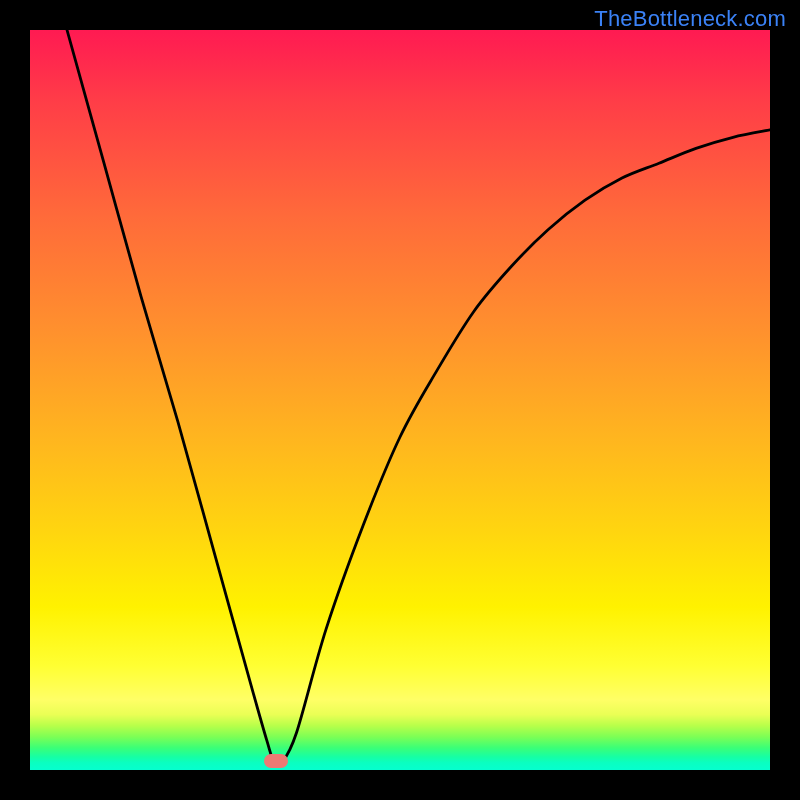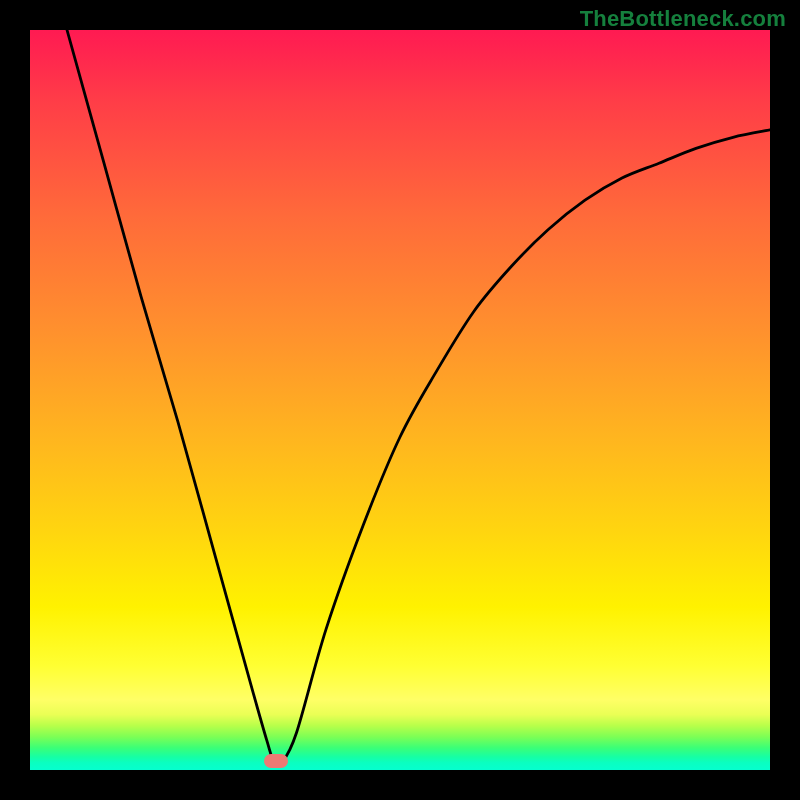--- a/index.html
+++ b/index.html
@@ -45,22 +45,22 @@
   }
   svg.curve {
     position: absolute;
     inset: 0;
   }
   .watermark {
     position: absolute;
     top: 6px;
     right: 14px;
     font-size: 22px;
-    font-weight: 700;
-    color: #15803d;
+    font-weight: 400;
+    color: #3b82f6;
     letter-spacing: 0.2px;
   }
   .marker {
     position: absolute;
     width: 24px;
     height: 14px;
     border-radius: 7px;
     background: #ec7a74;
     transform: translate(-50%, -50%);
   }

